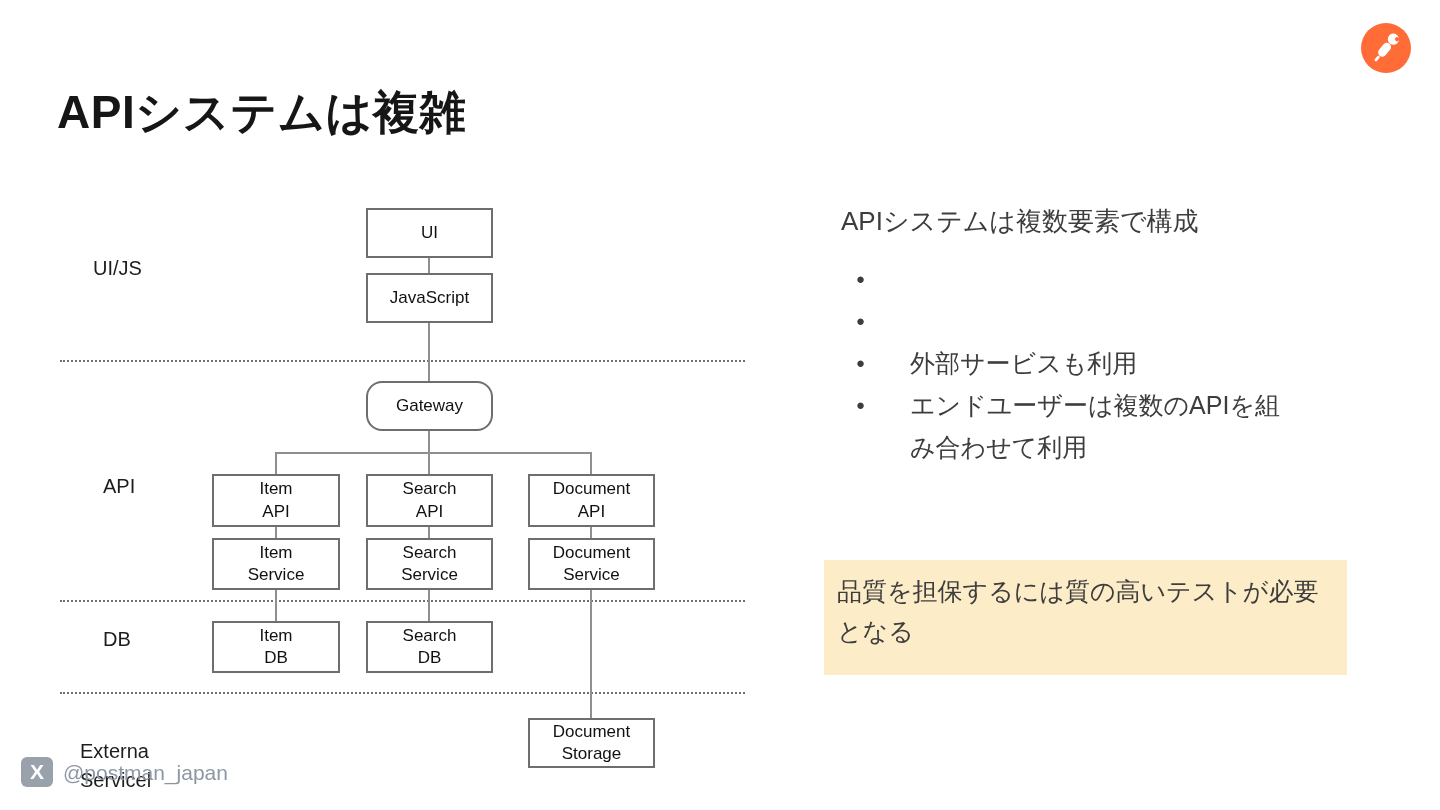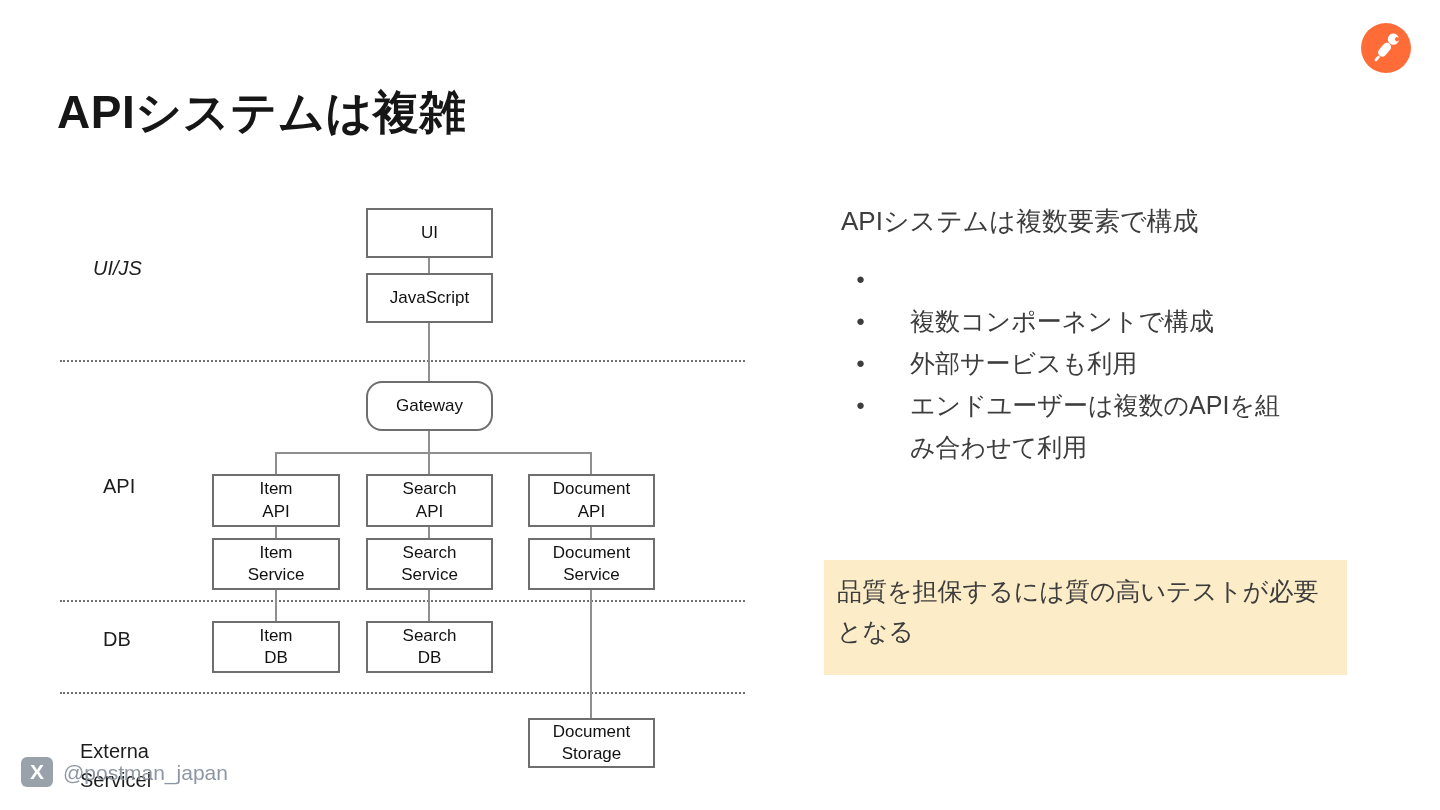--- a/index.html
+++ b/index.html
@@ -58,21 +58,21 @@
         <rect x="23.6" y="35.5" width="2.8" height="6.5" rx="1.4"></rect>
       </g>
       <circle cx="27.8" cy="11.2" r="2.1" fill="#ff6c37" transform="rotate(40 25 25)"></circle>
     </svg>
   </div>
 
   <div class="dotted" style="top:360px;"></div>
   <div class="dotted" style="top:600px;"></div>
   <div class="dotted" style="top:692px;"></div>
 
-  <div class="layer-label" style="left:93px; top:254px;font-style:italic;">UI/JS</div>
+  <div class="layer-label" style="left:93px; top:254px;">UI/JS</div>
   <div class="layer-label" style="left:103px; top:472px;">API</div>
   <div class="layer-label" style="left:103px; top:625px;">DB</div>
   <div class="layer-label" style="left:80px; top:721px;margin-top:16px;">Externa
 Servicel</div>
 
   <div class="conn" style="left:428px; top:258px; width:2px; height:15px;"></div>
   <div class="conn" style="left:428px; top:323px; width:2px; height:58px;"></div>
   <div class="conn" style="left:428px; top:431px; width:2px; height:22px;"></div>
   <div class="conn" style="left:275px; top:452px; width:317px; height:2px;"></div>
   <div class="conn" style="left:275px; top:452px; width:2px; height:22px;"></div>
@@ -108,21 +108,20 @@
 Storage</div>
 
   <div class="heading">APIシステムは複数要素で構成</div>
 
   <ul class="bullets">
     <li>
       <span class="marker">●</span>
     </li>
     <li>
       <span class="marker">●</span>
-      <span class="btext">複数コンポーネントで構成</span>
     </li>
     <li>
       <span class="marker">●</span>
       <span class="btext">外部サービスも利用</span>
     </li>
     <li>
       <span class="marker">●</span>
       <span class="btext">エンドユーザーは複数のAPIを組み合わせて利用</span>
     </li>
   </ul>

